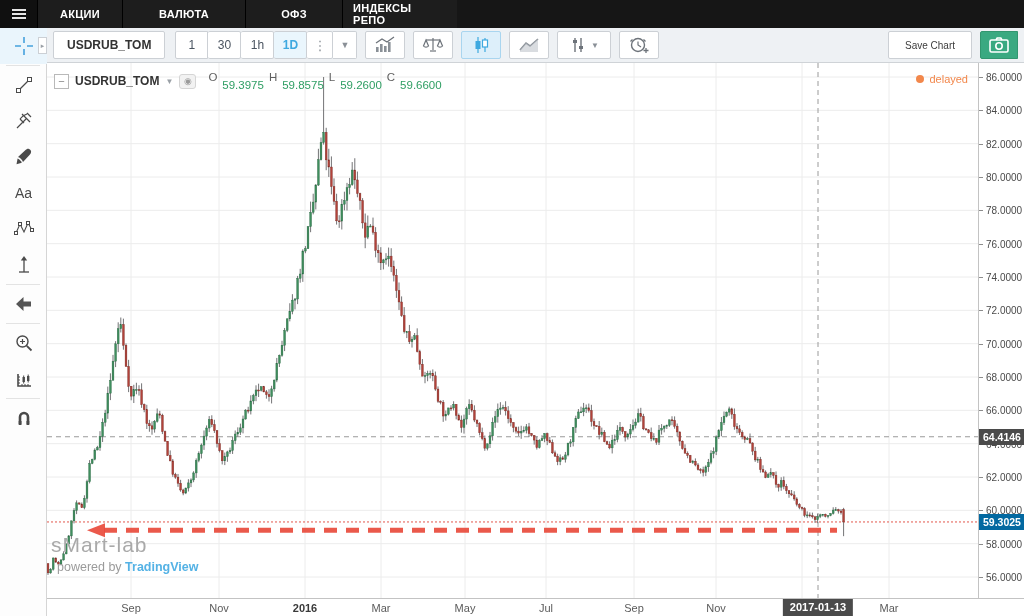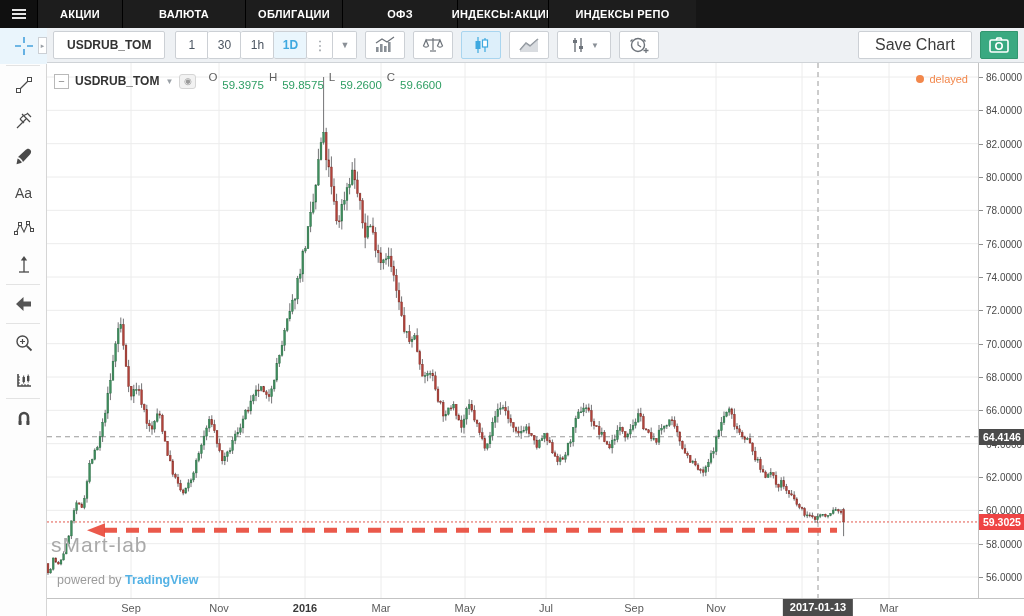--- a/index.html
+++ b/index.html
@@ -35,21 +35,21 @@
   .iv-first { border-left:1px solid #ccd0d5; border-radius:2px 0 0 2px; }
   .iv-active { color:#3fa9e0; background:#eaf6fd; font-weight:bold; }
   .iv-dots { width:26px; color:#8a9097; letter-spacing:0; font-size:13px; }
   .iv-caret { width:24px; color:#8a9097; font-size:9px; border-radius:0 2px 2px 0; }
   .icon-btn { width:40px; margin-left:8px; }
   .icon-btn svg { display:block; }
   .icon-active { background:#ddeffa; border-color:#a9d5ef; }
   .style-btn { width:54px; gap:5px; }
   .caret-sm { font-size:8px; color:#8a9097; }
   .spacer { flex:1; }
-  .save-btn { padding:0 16px; font-size:16px; color:#3c3c3c; margin-right:8px; }
+  .save-btn { padding:0 16px; font-size:10px; color:#3c3c3c; margin-right:8px; }
   .cam-btn { width:38px; background:#3aa981; border:1px solid #32966f;
     border-radius:2px 0 0 2px; }
   .sb-collapse { position:absolute; left:-9px; top:9px; width:9px; height:17px;
     background:#fff; border:1px solid #ccd0d5; color:#9aa0a6; font-size:7px;
     display:flex; align-items:center; justify-content:center; cursor:pointer; }
 
   
   .sidebar { position:absolute; left:0; top:28px; width:47px; height:588px;
     background:#fdfdfd; border-right:1px solid #d5d5d5; z-index:10; }
   .tool { width:47px; height:36px; display:flex; align-items:center;
@@ -91,35 +91,33 @@
     color:#9a9a9a; font-size:9px; cursor:pointer; }
   .ohlc { display:flex; gap:5px; margin-left:6px; font-size:11.5px; }
   .ohlc .k { color:#5f5f5f; } .ohlc .v { color:#2e9e63;margin-top:8px; }
 
   .delayed { position:absolute; right:10px; top:10px; display:flex; gap:5px;
     align-items:center; font-size:11px; color:#f2874b; z-index:5; }
   .delayed .dot { width:8px; height:8px; border-radius:50%; background:#f2874b; }
 
   .watermark { position:absolute; left:4px; top:470px; z-index:1; }
   .wm-title { font-size:21px; color:#a9a9a9; letter-spacing:1px; }
-  .wm-sub { font-size:12.5px; color:#9b9b9b; margin-top:16px; margin-left:6px; }
+  .wm-sub { font-size:12.5px; color:#9b9b9b; margin-top:3px; margin-left:6px; }
   .wm-sub .brand { color:#54b2e5; font-weight:bold; }
 </style>
 </head>
 <body>
 
 <div class="topnav">
   <div class="menu-btn">
     <span class="menu-glyph"></span>
   </div>
   <div class="nav-item">АКЦИИ</div>
   <div class="nav-item">ВАЛЮТА</div>
-  <div class="nav-item">ОБЛИГАЦИИ</div>
   <div class="nav-item">ОФЗ</div>
-  <div class="nav-item">ИНДЕКСЫ:АКЦИИ</div>
   <div class="nav-item">ИНДЕКСЫ РЕПО</div>
 </div>
 
 <div class="sidebar">
   <div class="tool tool-active">
     <svg width="20" height="20" viewBox="0 0 20 20">
       <g stroke="#45a1dc" stroke-width="1.6" fill="none">
         <path d="M10 1v6 M10 13v6 M1 10h6 M13 10h6"></path>
         </g>
       </svg>
@@ -979,21 +977,21 @@
       <div class="ytick" style="top: 375.667px;">64.0000</div>
       <div class="ytickmark" style="top: 414.001px;"></div>
       <div class="ytick" style="top: 409.001px;">62.0000</div>
       <div class="ytickmark" style="top: 447.334px;"></div>
       <div class="ytick" style="top: 442.334px;">60.0000</div>
       <div class="ytickmark" style="top: 480.668px;"></div>
       <div class="ytick" style="top: 475.668px;">58.0000</div>
       <div class="ytickmark" style="top: 514.001px;"></div>
       <div class="ytick" style="top: 509.001px;">56.0000</div>
       <div class="ylabel-box" style="top: 365.757px; background: rgb(74, 74, 74);">64.4146</div>
-      <div class="ylabel-box" style="top: 450.959px; background: #ef4444;">59.3025</div>
+      <div class="ylabel-box" style="top: 450.959px; background: #0369a1;">59.3025</div>
     </div>
   <div class="xaxis" id="xaxis">
       <div class="xtick" style="left: 84px;">Sep</div>
       <div class="xtick" style="left: 172px;">Nov</div>
       <div class="xtick xtick-bold" style="left: 258px;">2016</div>
       <div class="xtick" style="left: 334px;">Mar</div>
       <div class="xtick" style="left: 418px;">May</div>
       <div class="xtick" style="left: 499px;">Jul</div>
       <div class="xtick" style="left: 587px;">Sep</div>
       <div class="xtick" style="left: 669px;">Nov</div>

